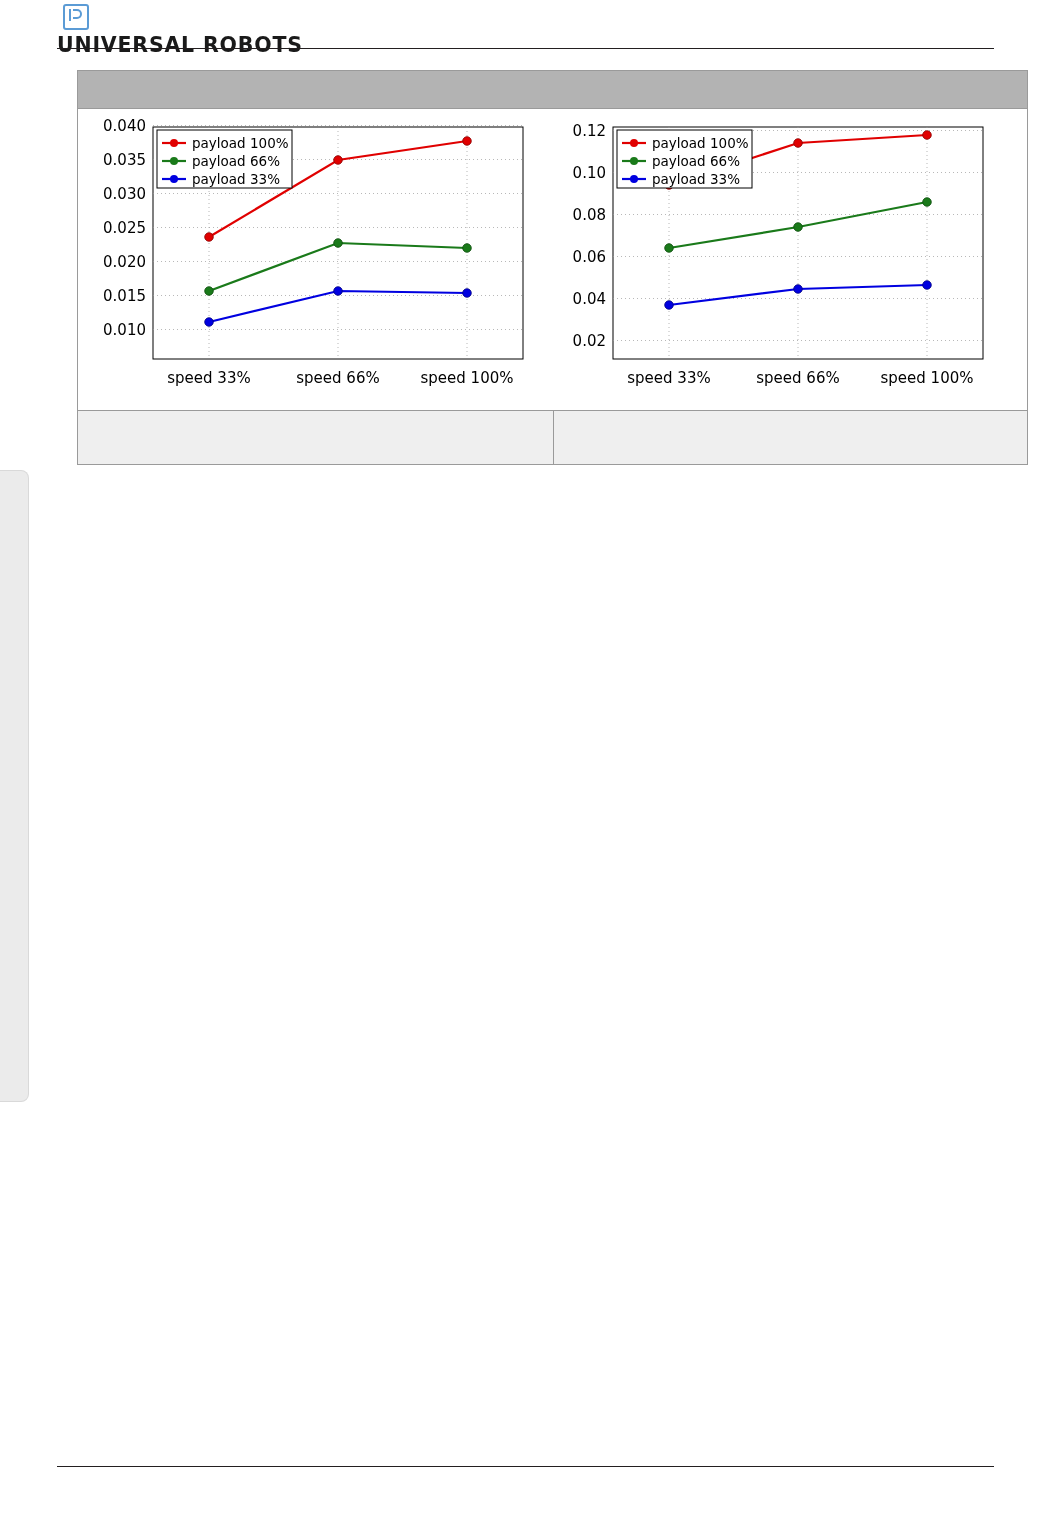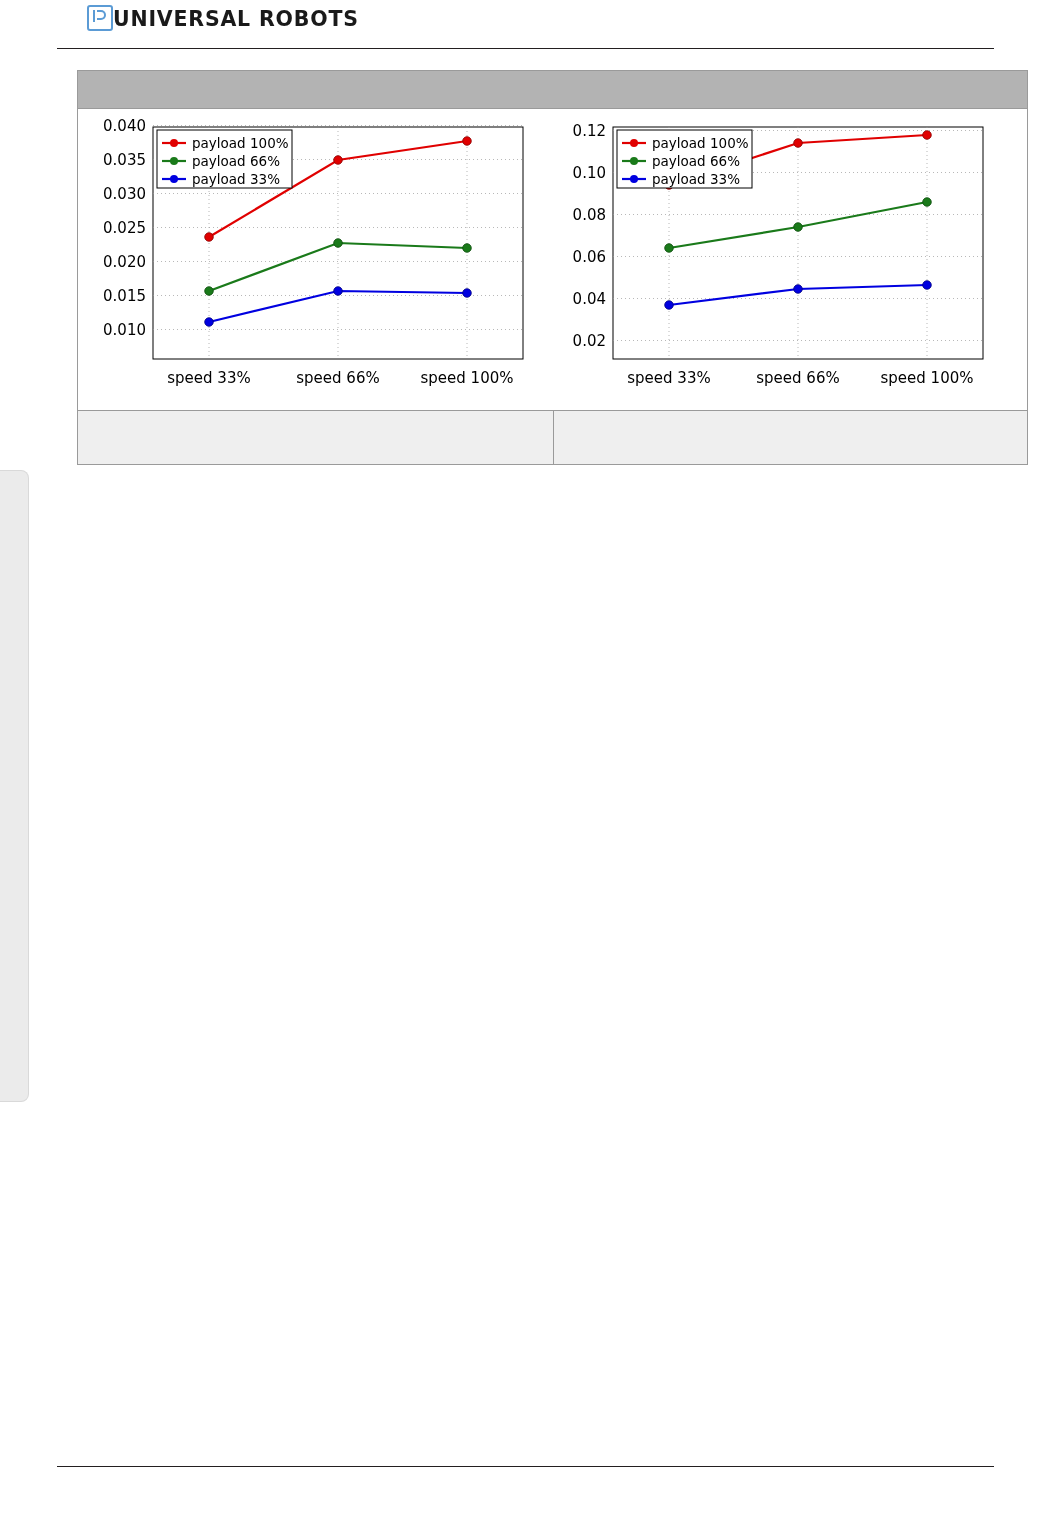--- a/index.html
+++ b/index.html
@@ -21,23 +21,22 @@
     left: 0;
     top: 0;
     width: 1051px;
     height: 52px;
   }
   .logo-wrap {
     position: absolute;
     left: 57px;
     top: 4px;
     display: flex;
-    flex-direction: row;
-    align-items: flex-end;
-    margin-left: 24px;
+    flex-direction: column;
+    align-items: flex-start;
   }
   .logo-mark {
     width: 22px;
     height: 22px;
     border: 2px solid #5b9bd5;
     border-radius: 3px;
     position: relative;
     margin-left: 6px;
   }
   .logo-mark::before {

